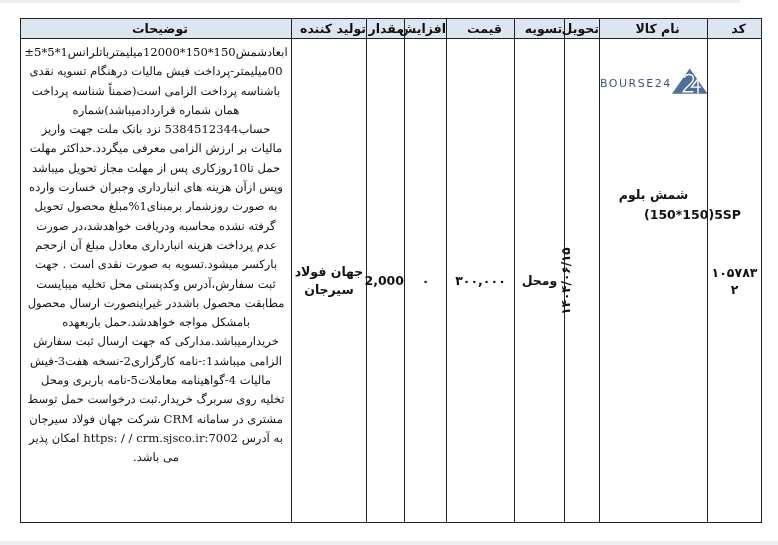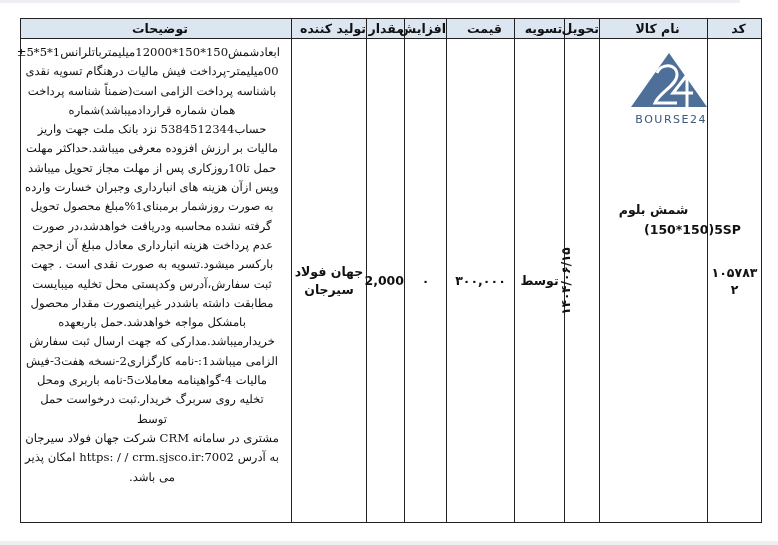--- a/index.html
+++ b/index.html
@@ -14,24 +14,24 @@
     border-collapse:collapse; direction:rtl; table-layout:fixed;
   }
   th, td { border:1.3px solid #222; padding:0; }
   th {
     background:#dce6f1; height:19px; font-size:12.5px; font-weight:bold; color:#111;
     text-align:center; vertical-align:middle; white-space:nowrap;padding-left:8px;
   }
   td { vertical-align:middle; text-align:center; color:#111; font-weight:bold; font-size:12.5px; }
   .desc {
     font-family:"DejaVu Serif", serif; font-weight:normal; font-size:11.6px; line-height:19.3px;
-    text-align:center; padding:4px 11px 4px 3px; vertical-align:top; direction:rtl;
+    text-align:center; padding:4px 3px 4px 3px; vertical-align:top; direction:rtl;
   }
   .rot { display:inline-block; transform:rotate(-90deg); white-space:nowrap; font-size:12px; }
-  .logo { display:flex; flex-direction:column; align-items:flex-start; margin-bottom:70px; }
+  .logo { display:flex; align-items:center; margin-bottom:70px; }
   .logo-text { font-family:"DejaVu Sans", sans-serif; color:#3b577f; font-size:11px; letter-spacing:1.5px; font-weight:normal; margin-top:2px; }
   .name-cell { vertical-align:top; }
   .name-inner { padding-top:14px; }
   .product { line-height:20px; margin-top:74px; }
   .ltr { direction:ltr; unicode-bidi:embed;margin-left:44px; }
 </style>
 </head>
 <body>
 
 <div class="topstrip"></div>
@@ -80,50 +80,50 @@
           <div class="product">
             <div>شمش بلوم</div>
             <div class="ltr">(150*150)5SP</div>
           </div>
         </div>
       </td>
       <td>
         <span class="rot">۱۴۰۴/۰۶/۱۵</span>
       </td>
       <td>
-        <span>توسط</span>
+        <span>ومحل</span>
       </td>
       <td>
         <span>۳۰۰,۰۰۰</span>
       </td>
       <td>
         <span>۰</span>
       </td>
       <td>
         <span>2,000</span>
       </td>
       <td>
         <div>جهان فولاد</div>
         <div style="margin-top:3px">سیرجان</div>
       </td>
       <td class="desc">
         <div>ابعادشمش150*150*12000میلیمترباتلرانس1*5*5±</div>
         <div>00میلیمتر-پرداخت فیش مالیات درهنگام تسویه نقدی</div>
         <div>باشناسه پرداخت الزامی است(ضمناً شناسه پرداخت</div>
         <div>همان شماره قراردادمیباشد)شماره</div>
         <div>حساب5384512344   نزد بانک ملت جهت واریز</div>
-        <div>مالیات بر ارزش افزوده معرفی میباشد.حداکثر مهلت</div>
+        <div>مالیات بر ارزش الزامی معرفی میگردد.حداکثر مهلت</div>
         <div>حمل تا10روزکاری پس از مهلت مجاز تحویل میباشد</div>
         <div>وپس ازآن هزینه های انبارداری وجبران خسارت وارده</div>
         <div>به صورت روزشمار برمبنای1%مبلغ محصول تحویل</div>
         <div>گرفته نشده محاسبه ودریافت خواهدشد،در صورت</div>
         <div>عدم پرداخت هزینه انبارداری معادل مبلغ آن ازحجم</div>
         <div>بارکسر میشود.تسویه به صورت نقدی است . جهت</div>
         <div>ثبت سفارش،آدرس وکدپستی محل تخلیه میبایست</div>
-        <div>مطابقت داشته باشددر غیراینصورت مقدار محصول</div>
+        <div>مطابقت محصول باشددر غیراینصورت ارسال محصول</div>
         <div>بامشکل مواجه خواهدشد.حمل باربعهده</div>
         <div>خریدارمیباشد.مدارکی که جهت ارسال ثبت سفارش</div>
         <div>الزامی میباشد1:-نامه کارگزاری2-نسخه هفت3-فیش</div>
         <div>مالیات 4-گواهینامه معاملات5-نامه باربری ومحل</div>
         <div>تخلیه روی سربرگ خریدار.ثبت درخواست حمل توسط</div>
         <div>مشتری در سامانه CRM شرکت جهان فولاد سیرجان</div>
         <div>به آدرس https: / / crm.sjsco.ir:7002 امکان پذیر</div>
         <div>می باشد.</div>
       </td>
     </tr>

